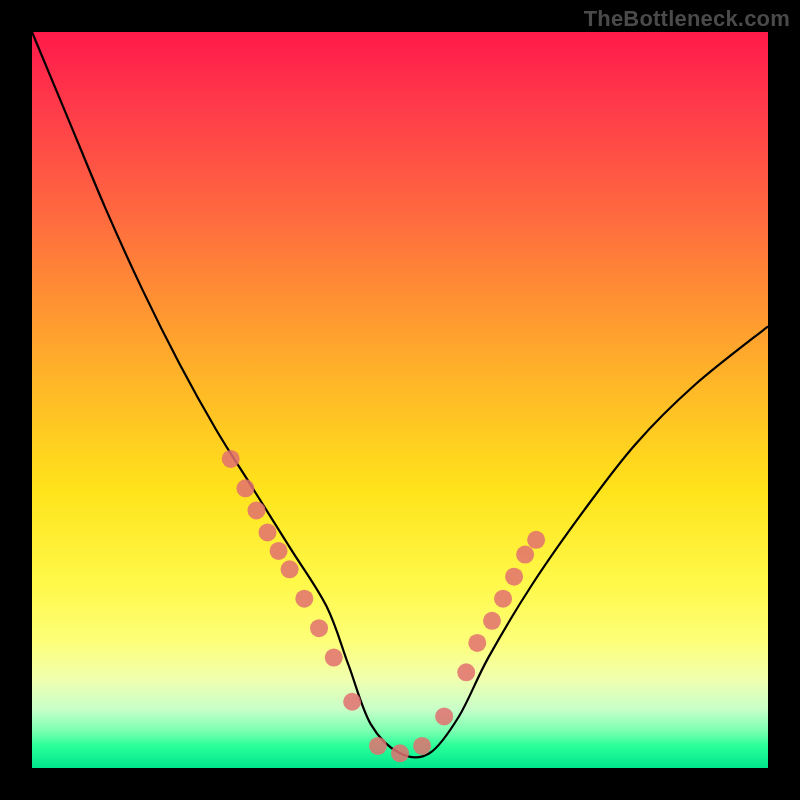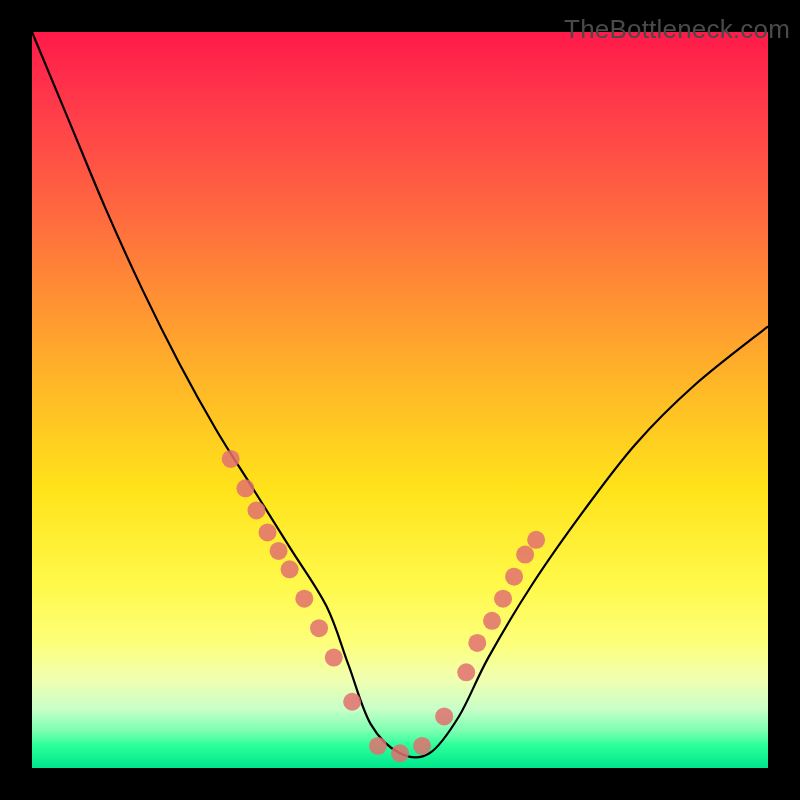--- a/index.html
+++ b/index.html
@@ -35,25 +35,25 @@
       #fdff7a 83%,
       #f0ffb0 88%,
       #c8ffc8 92%,
       #7affb0 95%,
       #2aff9a 97%,
       #00e68c 100%
     );
   }
   .watermark {
     position: absolute;
-    top: 14px;
+    top: 6px;
     right: 10px;
     color: #4a4a4a;
-    font-size: 26px;
-    font-weight: 400;
+    font-size: 22px;
+    font-weight: 700;
     z-index: 10;
     letter-spacing: 0.2px;
   }
   svg.curve {
     position: absolute;
     top: 0;
     left: 0;
     width: 736px;
     height: 736px;
     overflow: visible;

